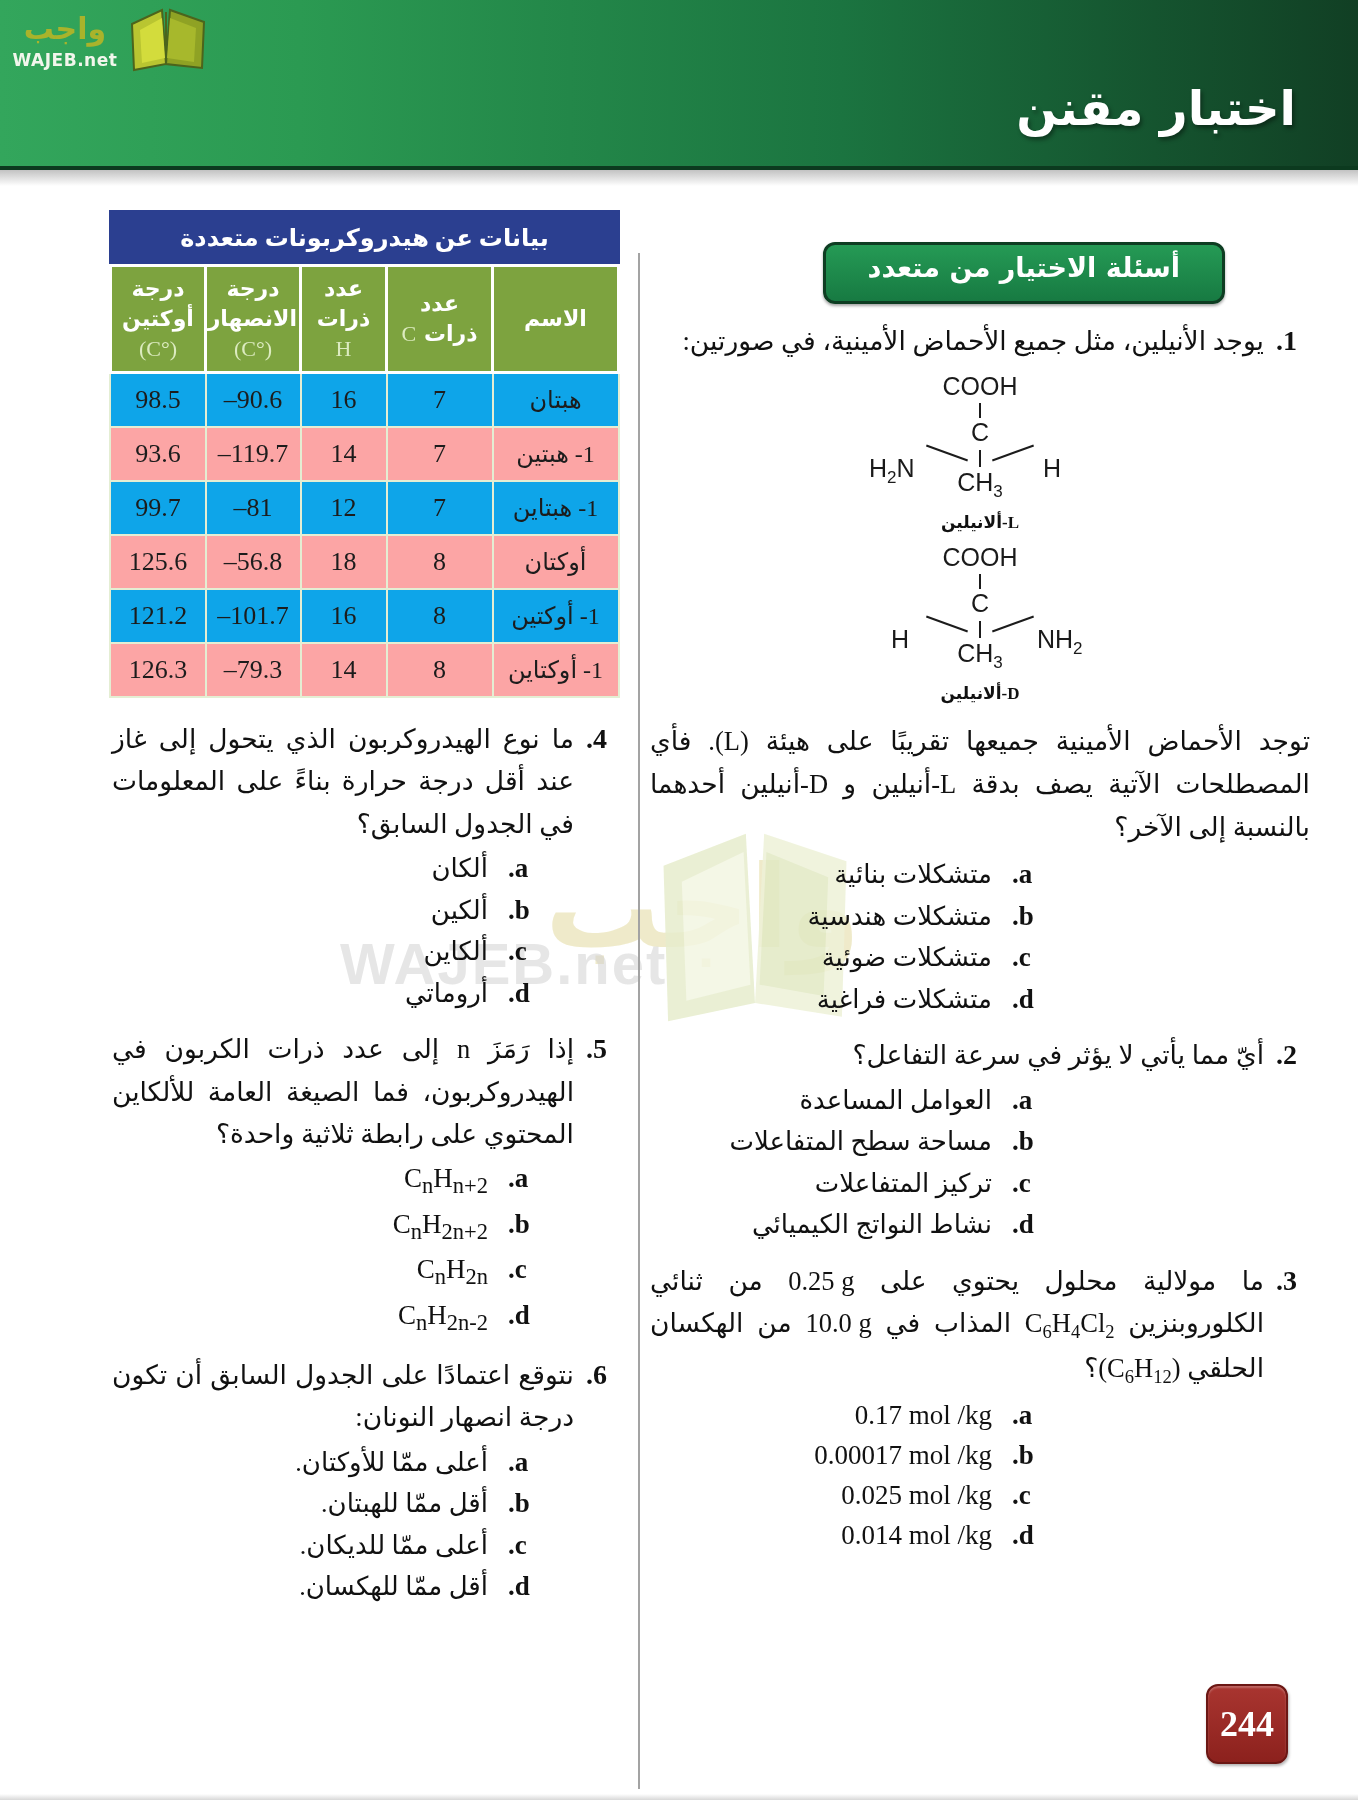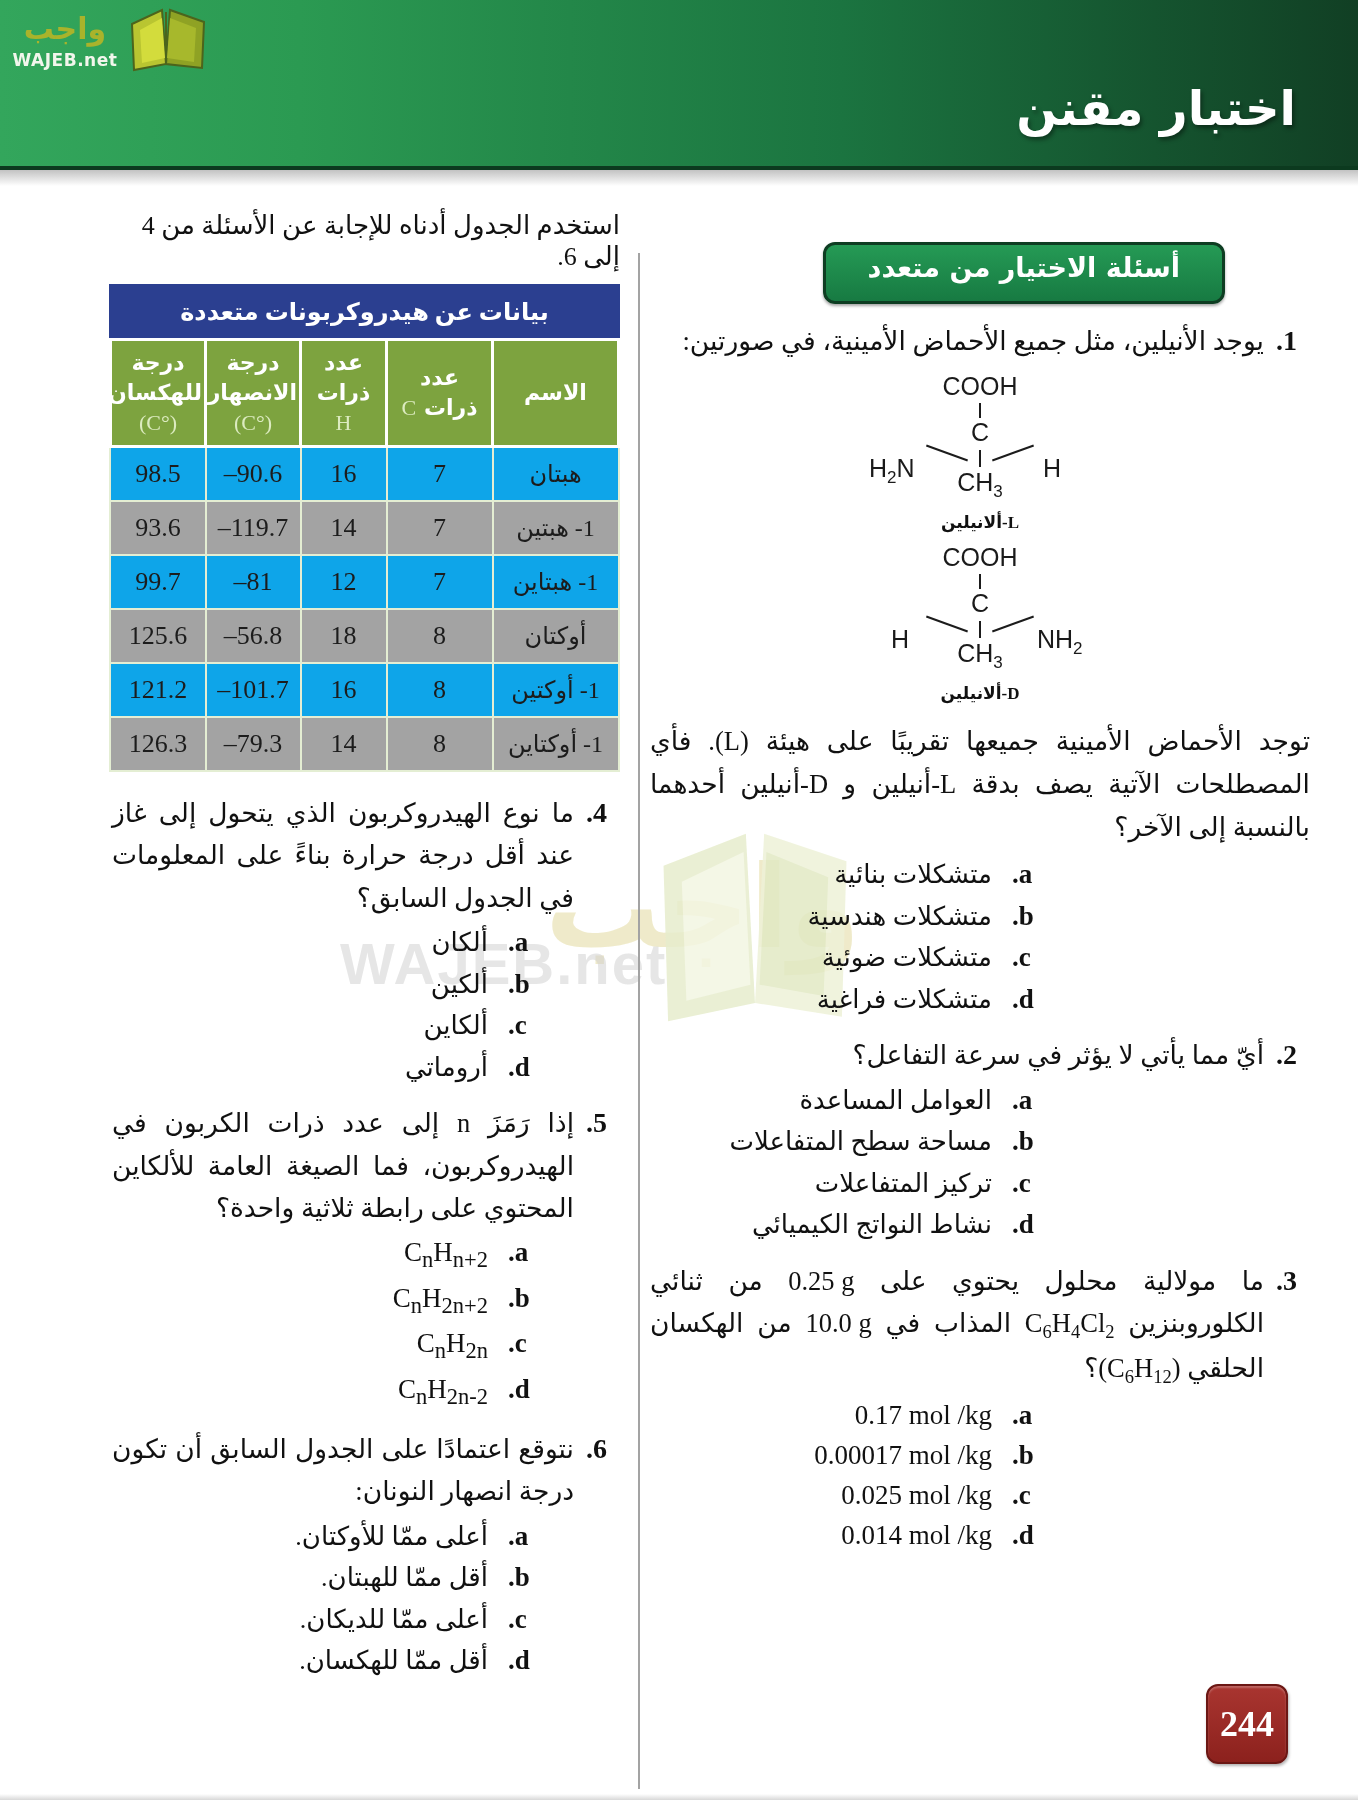--- a/index.html
+++ b/index.html
@@ -129,21 +129,21 @@
     border: 3px solid #fff; padding: 6px 2px; height: 92px; vertical-align: middle;
   }
   .hydro .unit { color: #dcebc0; font-family: "Liberation Serif", serif; font-weight: normal; font-size: 22px; }
   .hydro td {
     border: 2px solid #e4eed3; text-align: center;
     font-size: 26px; height: 50px;
     font-family: "Liberation Serif", "DejaVu Sans", serif;
     color: #1c1c1c;
   }
   .hydro td.name-cell { font-size: 24px; }
-  .hydro tr.alt td { background: #a3a3a3; }
+  .hydro tr.alt td { background: #fca5a5; }
   .hydro tr.plain td { background: #0ea5e9; }
   .col-name { width: 126px; } .col-c { width: 106px; } .col-h { width: 86px; }
   .col-melt { width: 95px; } .col-boil { width: 95px; }
 
   .left-q { margin-top: 20px; }
 
   
   .page-badge {
     position: absolute; top: 1684px; right: 70px; width: 78px; height: 76px;
     background: linear-gradient(#a93530, #8c211d);
@@ -293,21 +293,20 @@
       </div>
       <div class="choice">
         <span class="cletter">d.</span>
         <span class="cvalue">0.014 mol /kg</span>
       </div>
     </div>
   </div>
 
   <div class="col-left">
 
-    <div class="intro">استخدم الجدول أدناه للإجابة عن الأسئلة من 4 إلى 6.</div>
 
     <table class="hydro">
       <colgroup>
         <col class="col-name">
           <col class="col-c">
           <col class="col-h">
           <col class="col-melt">
           <col class="col-boil">
       </colgroup>
       <tbody>
@@ -327,21 +326,21 @@
           <span>ذرات</span><br>
           <span class="unit">H</span>
         </th>
         <th>
           <span>درجة</span><br>
           <span>الانصهار</span><br>
           <span class="unit">(°C)</span>
         </th>
         <th>
           <span>درجة</span><br>
-          <span>للهكسان</span><br>
+          <span>أوكتين</span><br>
           <span class="unit">(°C)</span>
         </th>
       </tr>
       <tr class="plain">
         <td class="name-cell">هبتان</td>
         <td dir="ltr">7</td>
         <td dir="ltr">16</td>
         <td dir="ltr">–90.6</td>
         <td dir="ltr">98.5</td>
       </tr>

